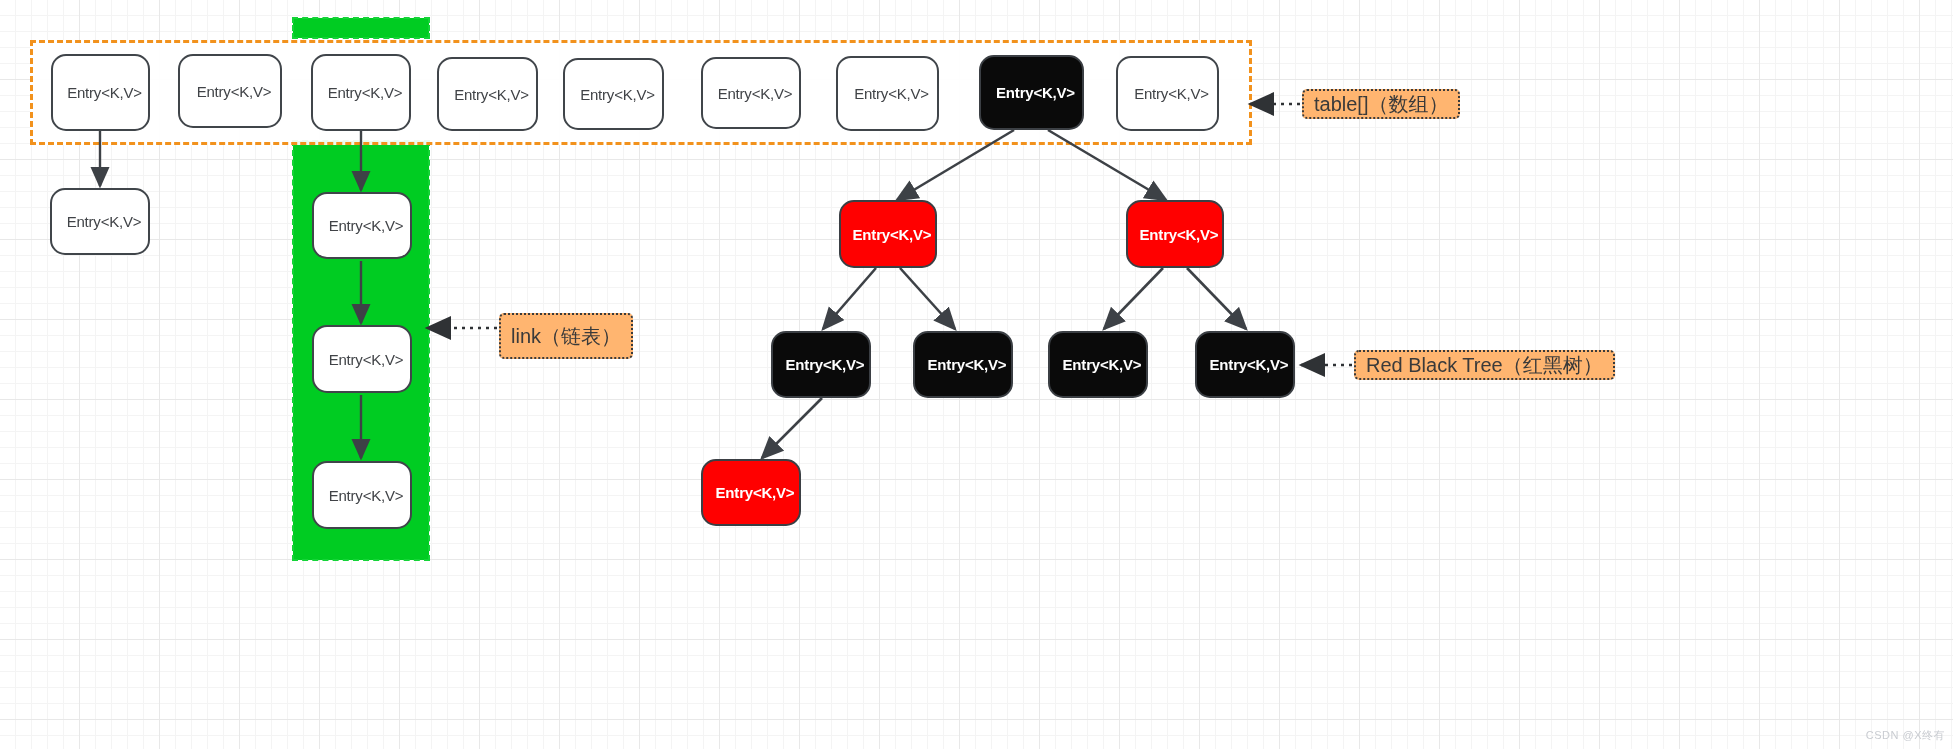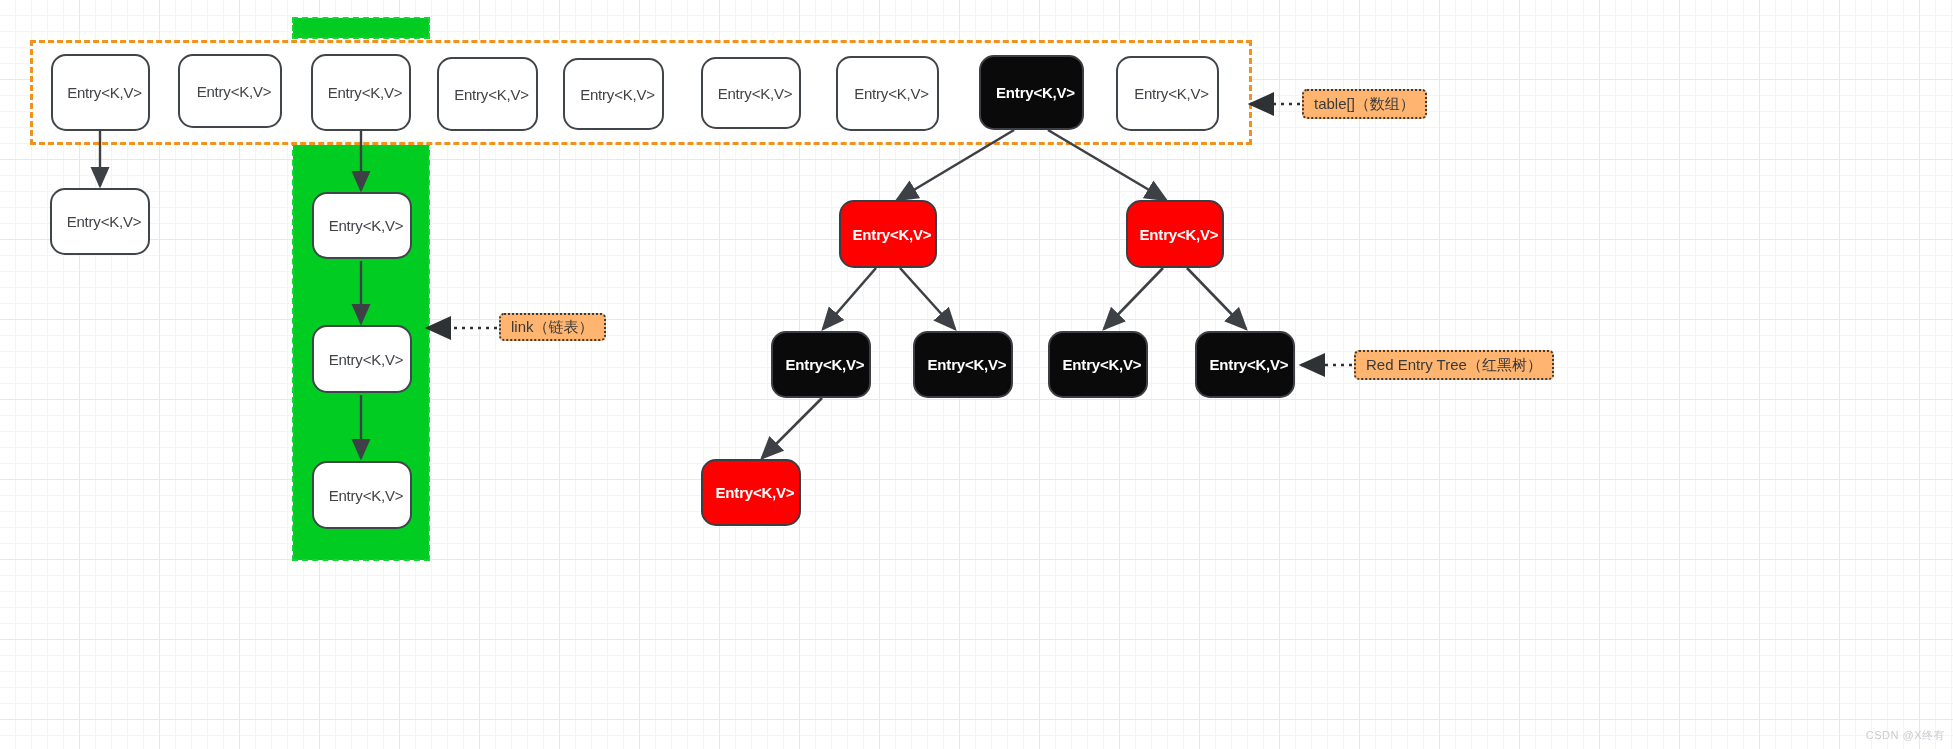--- a/index.html
+++ b/index.html
@@ -75,21 +75,21 @@
   }
 
   
   .anno {
     position: absolute;
     box-sizing: border-box;
     background: #ffb570;
     border: 2px dotted #3a3a3a;
     border-radius: 5px;
     color: #3a3a3a;
-    font-size: 15px;
+    font-size: 20px;
     display: flex;
     align-items: center;
     justify-content: center;
     padding: 3px 10px;
     white-space: nowrap;
     z-index: 7;
   }
 
   
   #edges {
@@ -235,22 +235,22 @@
     <defs>
       <marker id="arrowdot2" markerWidth="12" markerHeight="12" refX="10" refY="5" orient="auto" markerUnits="strokeWidth">
         <path d="M0,0 L11,5 L0,10 z" fill="#2f3235"></path>
       </marker>
     </defs>
   </svg>
 
   <div class="anno" style="left:1302px; top:89px; height:30px;">
     <span>table[]（数组）</span>
   </div>
-  <div class="anno" style="left:499px; top:313px; height:28px;">
+  <div class="anno" style="left:499px; top:313px; height:46px;">
     <span>link（链表）</span>
   </div>
   <div class="anno" style="left:1354px; top:350px; height:30px;">
-    <span>Red Entry Tree（红黑树）</span>
+    <span>Red Black Tree（红黑树）</span>
   </div>
 
   <div class="watermark">CSDN @X终有</div>
 
 </div>
 
 </body></html>

